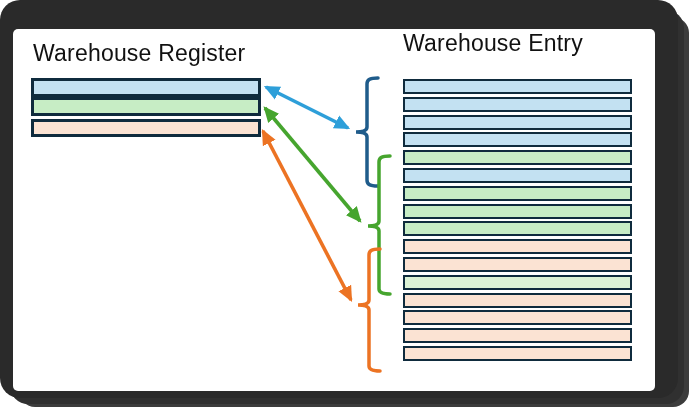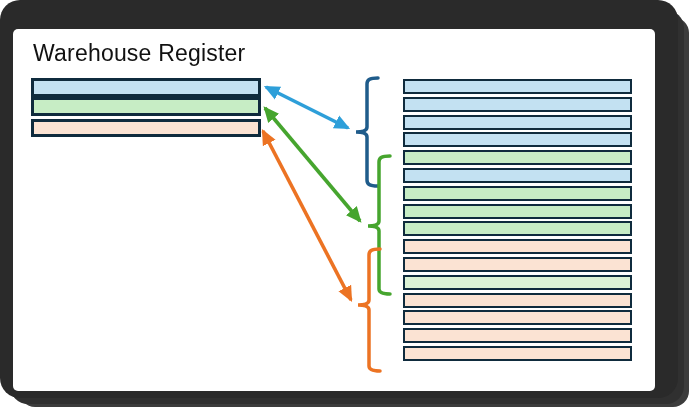--- a/index.html
+++ b/index.html
@@ -50,20 +50,21 @@
   svg.overlay{position:absolute;left:0;top:0;pointer-events:none;}
 </style>
 </head>
 <body>
 
 <div class="frame"></div>
 
 <div class="canvas">
 
   <div class="title register">Warehouse Register</div>
+  <div class="title entry">Warehouse Entry</div>
 
   <div class="reg-bar b1" style="background: rgb(195, 225, 242);"></div>
   <div class="reg-bar b2" style="background: rgb(199, 237, 197);"></div>
   <div class="reg-bar b3" style="background: rgb(251, 227, 211);"></div>
 
   <div class="entry-stack">
       <div class="row" style="background: rgb(195, 225, 242);"></div>
       <div class="row" style="background: rgb(195, 225, 242);"></div>
       <div class="row" style="background: rgb(195, 225, 242);"></div>
       <div class="row" style="background: rgb(195, 225, 242);"></div>

